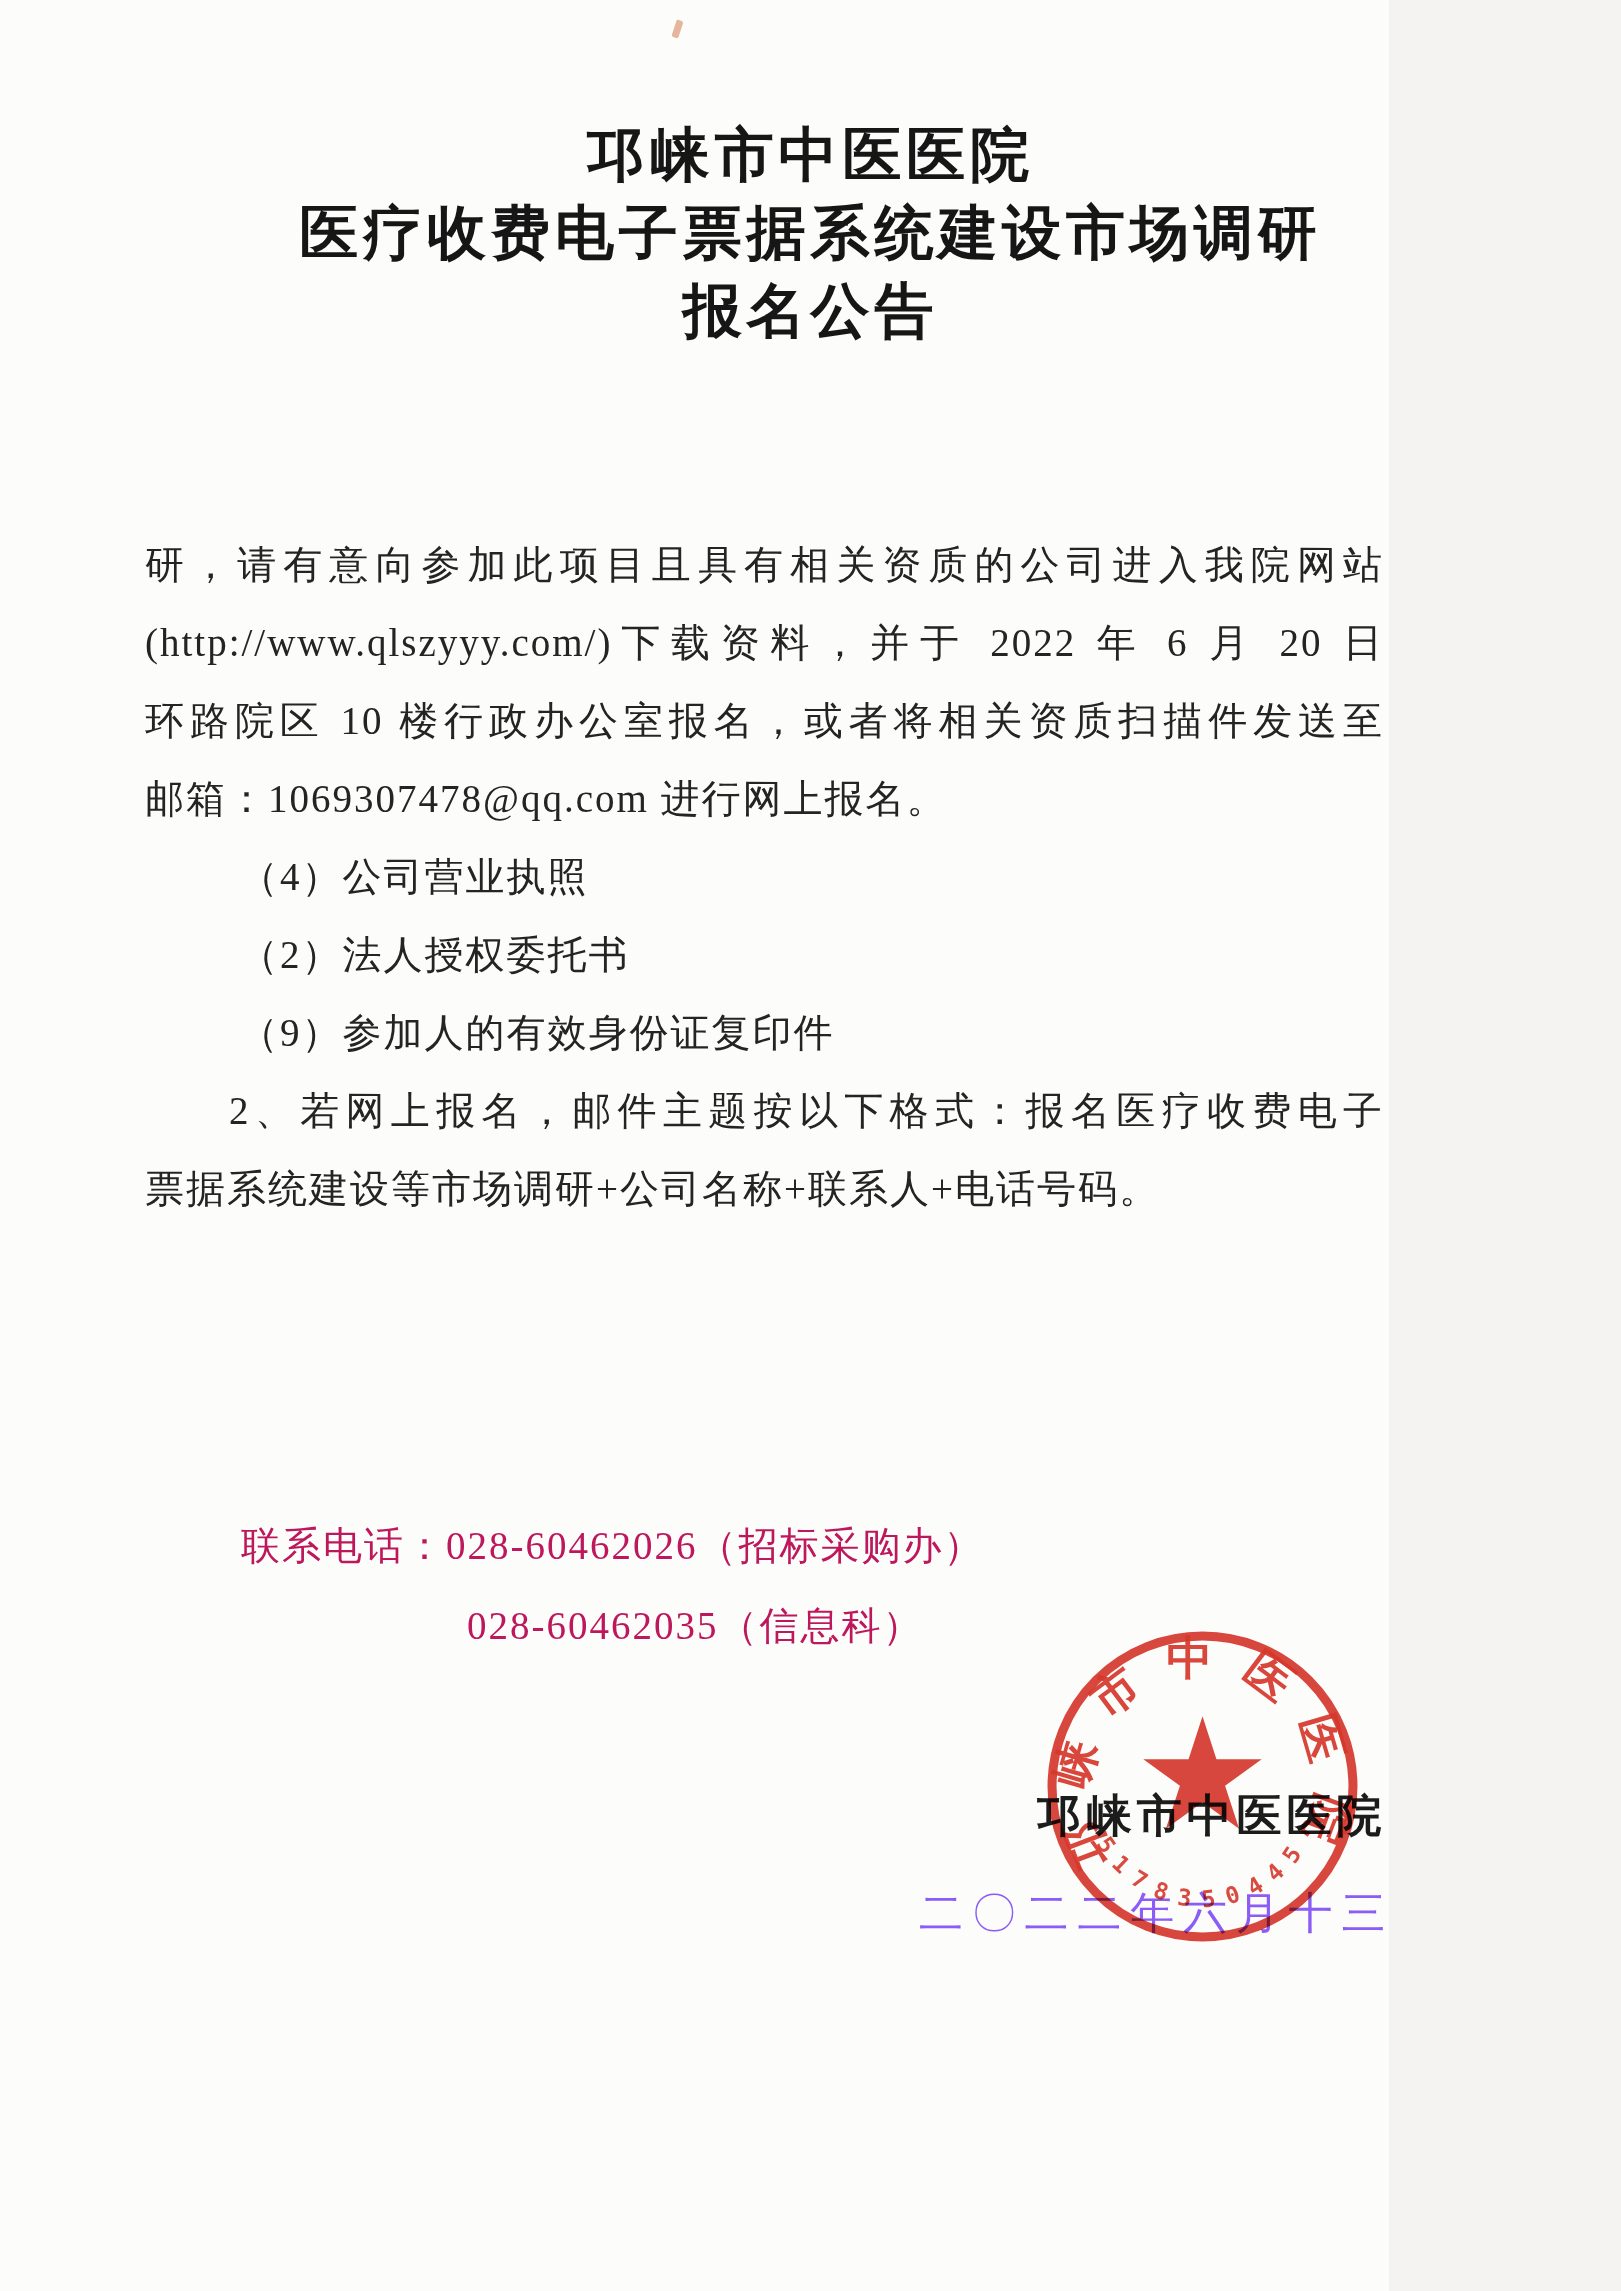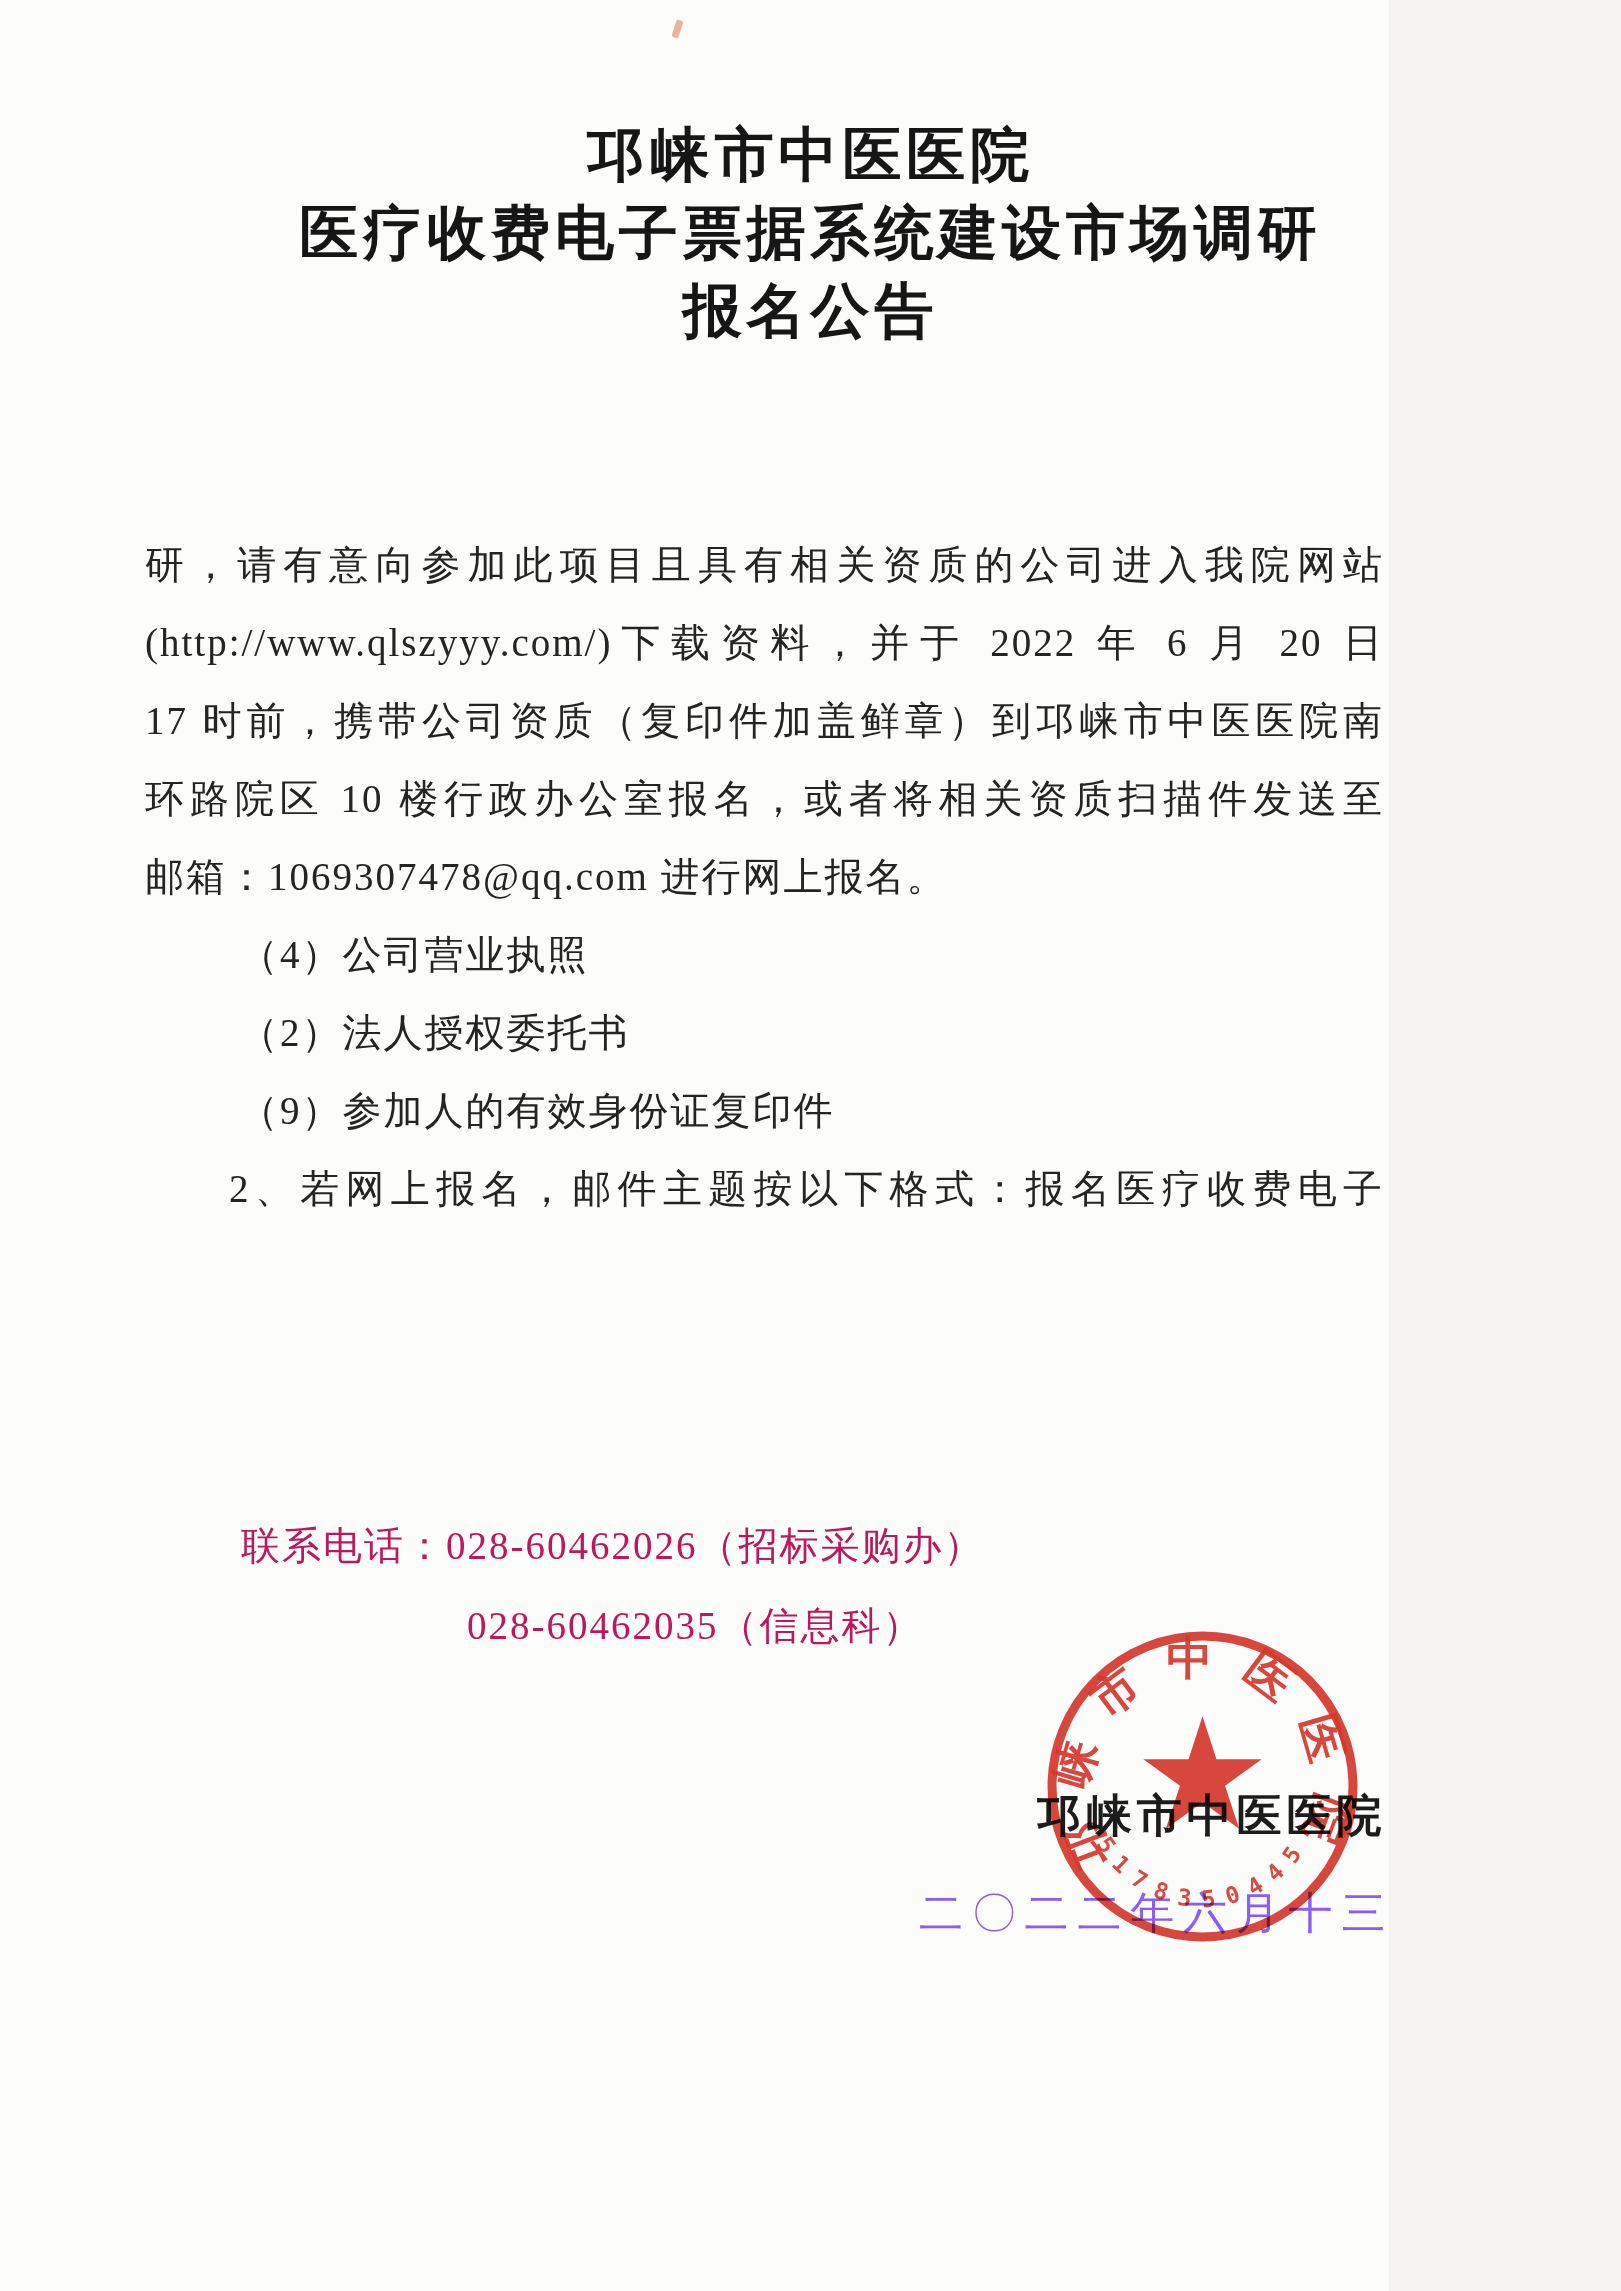--- a/index.html
+++ b/index.html
@@ -65,28 +65,28 @@
 
   <div class="title-block">
     <div class="title-line">邛崃市中医医院</div>
     <div class="title-line">医疗收费电子票据系统建设市场调研</div>
     <div class="title-line">报名公告</div>
   </div>
 
   <div class="body-block">
     <div class="line jfy">研，请有意向参加此项目且具有相关资质的公司进入我院网站</div>
     <div class="line jfy">(http://www.qlszyyy.com/)下载资料，并于 2022 年 6 月 20 日</div>
-    <div class="line jfy">17 时前，携带公司资质（复印件加盖鲜章）到邛崃市中医医院南</div>
     <div class="line jfy">环路院区 10 楼行政办公室报名，或者将相关资质扫描件发送至</div>
     <div class="line">邮箱：1069307478@qq.com 进行网上报名。</div>
 
     <div class="line ind-sub">（4）公司营业执照</div>
     <div class="line ind-sub">（2）法人授权委托书</div>
     <div class="line ind-sub">（9）参加人的有效身份证复印件</div>
     <div class="line jfy ind-2">2、若网上报名，邮件主题按以下格式：报名医疗收费电子</div>
+    <div class="line">票据系统建设等市场调研+公司名称+联系人+电话号码。</div>
   </div>
 
   <div class="contact-block">
     <div class="line c1">联系电话：028-60462026（招标采购办）</div>
     <div class="line c2">028-60462035（信息科）</div>
   </div>
 
   <div class="signature">邛崃市中医医院</div>
   <div class="date">二〇二二年六月十三日</div>
 

